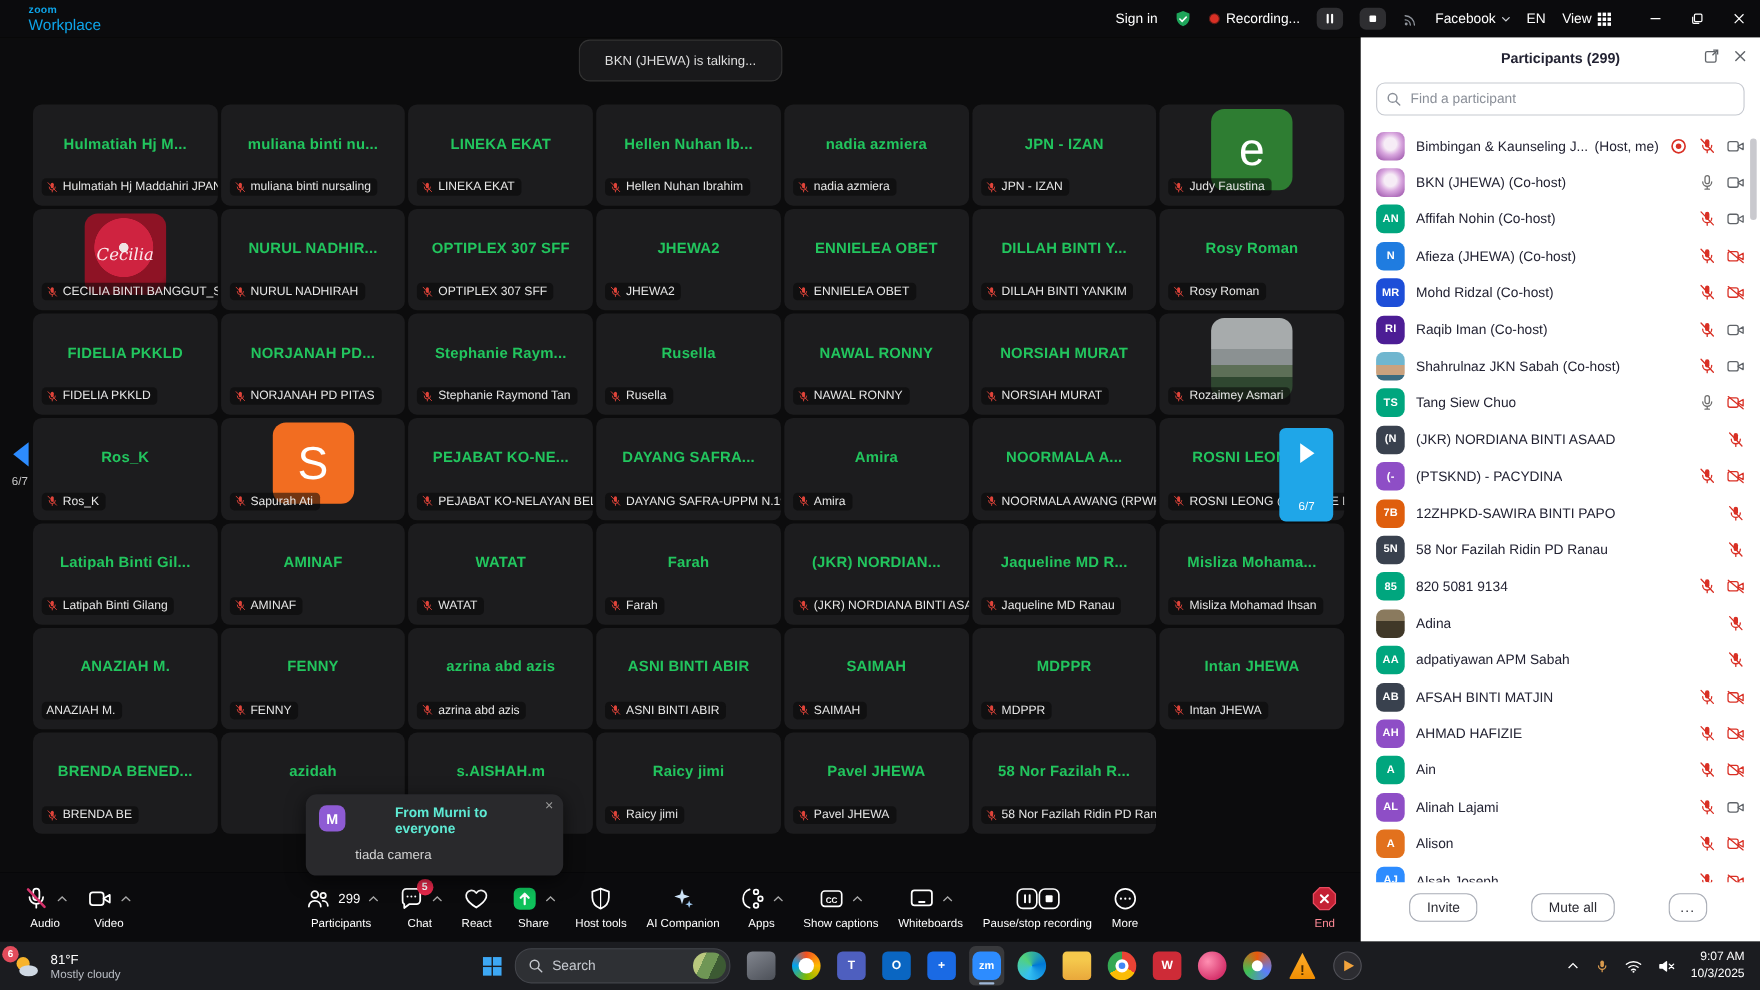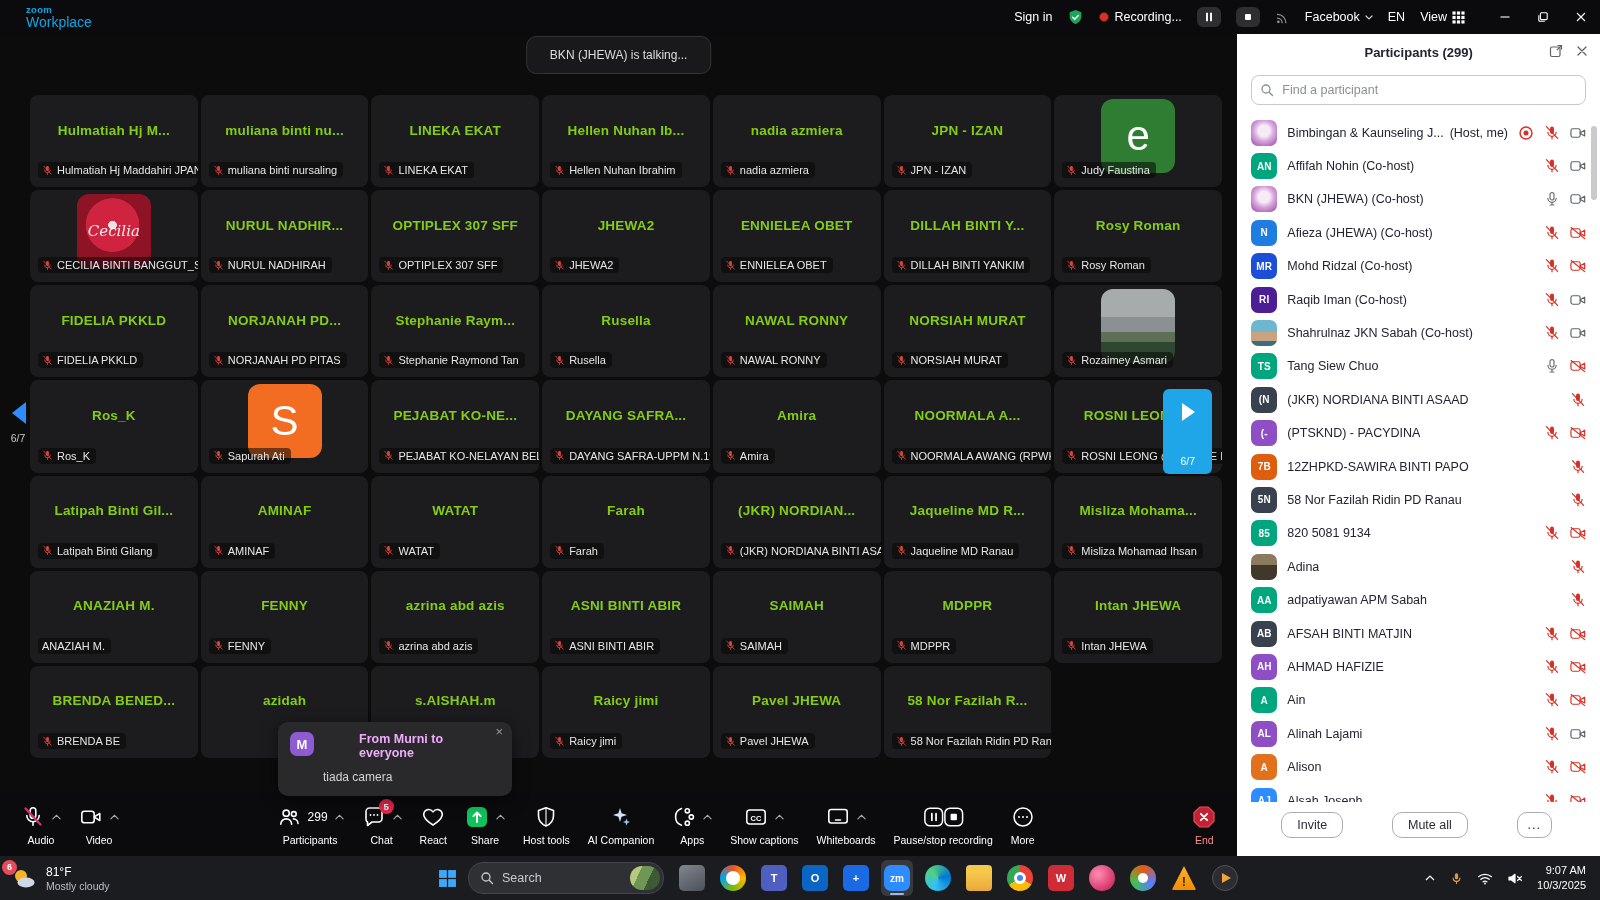--- a/index.html
+++ b/index.html
@@ -22,21 +22,21 @@
   .content{flex:1;display:flex;min-height:0;}
   .left-col{flex:1;display:flex;flex-direction:column;min-width:0;}
   .stage{position:relative;flex:1;background:#0c0c0d;}
 
   .talking-banner{position:absolute;top:2px;left:50%;transform:translateX(-50%);background:#19191b;
     border:1px solid #333;border-radius:10px;color:#ddd;font-size:12px;padding:11px 23px;z-index:5;white-space:nowrap;}
 
   .videogrid{position:absolute;left:30px;top:61px;width:1192px;height:663px;display:grid;
     grid-template-columns:repeat(7,1fr);grid-template-rows:repeat(7,1fr);gap:3px;}
   .tile{position:relative;background:#1c1c1e;border-radius:8px;overflow:hidden;}
-  .tile-title{position:absolute;top:30%;left:4px;right:4px;text-align:center;color:#84cc16;font-weight:bold;
+  .tile-title{position:absolute;top:30%;left:4px;right:4px;text-align:center;color:#22c55e;font-weight:bold;
     font-size:13.5px;letter-spacing:.2px;white-space:nowrap;overflow:hidden;}
   .tile-label{position:absolute;left:8px;bottom:9px;display:flex;align-items:center;gap:4px;
     background:rgba(8,8,8,.55);border-radius:4px;padding:2px 6px 2px 4px;font-size:11px;color:#e6e6e6;
     max-width:calc(100% - 14px);white-space:nowrap;overflow:hidden;}
   .tile-label .mic10{width:11px;height:11px;flex:0 0 11px;display:inline-flex;}
   .tile-label .mic10 svg{width:11px;height:11px;}
   .tile-avatar{position:absolute;left:50%;top:44%;transform:translate(-50%,-50%);width:74px;height:74px;
     border-radius:12px;display:flex;align-items:center;justify-content:center;color:#fff;font-size:42px;}
   .photo-flowers{background:radial-gradient(circle at 48% 42%,#efe2e2 0 7%,#cf2340 8% 46%,#8e1325 47% 78%,#5f0c18);}
   .photo-flowers .cecilia{font-family:"DejaVu Serif",serif;font-style:italic;font-size:15px;color:#fff;opacity:.9;}
@@ -45,21 +45,21 @@
   .nav-left{position:absolute;left:7px;top:366px;z-index:4;display:flex;flex-direction:column;align-items:center;gap:6px;}
   .nav-left .pg{font-size:10.5px;color:#c9c9c9;}
   .nav-right{position:absolute;right:25px;top:355px;width:49px;height:66px;background:#1fa6e8;border-radius:6px;
     z-index:4;display:flex;flex-direction:column;align-items:center;justify-content:space-between;padding:12px 0 7px;}
   .nav-right .pg{font-size:10.5px;color:#fff;}
 
   .chat-popup{position:absolute;left:278px;top:688px;width:210px;background:#29292c;border-radius:10px;
     padding:10px 12px 12px;display:flex;gap:9px;z-index:6;box-shadow:0 4px 16px rgba(0,0,0,.55);}
   .cp-avatar{width:24px;height:24px;border-radius:7px;background:#8e5bd4;color:#fff;font-size:13px;font-weight:bold;
     display:flex;align-items:center;justify-content:center;flex:0 0 24px;}
-  .cp-title{font-size:12.5px;font-weight:bold;color:#f0abfc;padding-left:36px;}
+  .cp-title{font-size:12.5px;font-weight:bold;color:#5eead4;padding-left:36px;}
   .cp-msg{font-size:12px;color:#d4d4d4;margin-top:10px;}
   .cp-close{position:absolute;right:9px;top:3px;color:#9a9a9a;font-size:13px;line-height:1;cursor:default;}
 
   
   .toolbar{flex:0 0 63px;background:#0b0b0d;display:flex;align-items:center;justify-content:space-between;padding:0 16px;}
   .tb-group{display:flex;align-items:center;gap:8px;}
   .tbtn{display:flex;flex-direction:column;align-items:center;justify-content:center;gap:3px;padding:2px 5px;position:relative;}
   .tbtn .irow{height:27px;display:flex;align-items:center;gap:7px;}
   .tbtn .irow svg.main{width:24px;height:24px;display:block;}
   .tbtn .lbl{font-size:10.5px;color:#fff;white-space:nowrap;}
@@ -1276,57 +1276,57 @@
                 <svg viewBox="0 0 17 14">
                   <g stroke="#5f6368" stroke-width="1.25" fill="none" stroke-linejoin="round">
                     <rect x="1" y="2.5" width="9.8" height="9" rx="2"></rect>
                     <path d="M10.8 6.8l4.8-2.8v6.2l-4.8-2.8z"></path>
                   </g>
                 </svg>
               </span>
             </div>
           </div>
           <div class="prow">
-            <div class="pav" style="background:#00a67e">AN</div>
-            <div class="pname">
-              <span class="pnm">Affifah Nohin (Co-host)</span>
-            </div>
-            <div class="picons">
-              <span class="pic">
-                <svg viewBox="0 0 16 16">
-                  <g stroke="#d93025" stroke-width="1.2" fill="none" stroke-linecap="round">
-                    <rect x="6" y="1.6" width="4" height="7.4" rx="2" fill="#d93025" stroke="none"></rect>
-                    <path d="M3.9 7.3a4.1 4.1 0 0 0 8.2 0"></path>
-                    <path d="M8 11.6v2.2"></path>
-                    <path d="M2.4 1.6l11.2 11.8"></path>
+            <div class="pav pav-logo-pink"></div>
+            <div class="pname">
+              <span class="pnm">BKN (JHEWA) (Co-host)</span>
+            </div>
+            <div class="picons">
+              <span class="pic">
+                <svg viewBox="0 0 16 16">
+                  <g stroke="#707070" stroke-width="1.2" fill="none" stroke-linecap="round">
+                    <rect x="6" y="1.6" width="4" height="7.4" rx="2" fill="none"></rect>
+                    <path d="M3.9 7.3a4.1 4.1 0 0 0 8.2 0"></path>
+                    <path d="M8 11.6v2.4M6 14h4"></path>
                   </g>
                 </svg>
               </span>
               <span class="pic">
                 <svg viewBox="0 0 17 14">
                   <g stroke="#5f6368" stroke-width="1.25" fill="none" stroke-linejoin="round">
                     <rect x="1" y="2.5" width="9.8" height="9" rx="2"></rect>
                     <path d="M10.8 6.8l4.8-2.8v6.2l-4.8-2.8z"></path>
                   </g>
                 </svg>
               </span>
             </div>
           </div>
           <div class="prow">
-            <div class="pav pav-logo-pink"></div>
-            <div class="pname">
-              <span class="pnm">BKN (JHEWA) (Co-host)</span>
-            </div>
-            <div class="picons">
-              <span class="pic">
-                <svg viewBox="0 0 16 16">
-                  <g stroke="#707070" stroke-width="1.2" fill="none" stroke-linecap="round">
-                    <rect x="6" y="1.6" width="4" height="7.4" rx="2" fill="none"></rect>
-                    <path d="M3.9 7.3a4.1 4.1 0 0 0 8.2 0"></path>
-                    <path d="M8 11.6v2.4M6 14h4"></path>
+            <div class="pav" style="background:#00a67e">AN</div>
+            <div class="pname">
+              <span class="pnm">Affifah Nohin (Co-host)</span>
+            </div>
+            <div class="picons">
+              <span class="pic">
+                <svg viewBox="0 0 16 16">
+                  <g stroke="#d93025" stroke-width="1.2" fill="none" stroke-linecap="round">
+                    <rect x="6" y="1.6" width="4" height="7.4" rx="2" fill="#d93025" stroke="none"></rect>
+                    <path d="M3.9 7.3a4.1 4.1 0 0 0 8.2 0"></path>
+                    <path d="M8 11.6v2.2"></path>
+                    <path d="M2.4 1.6l11.2 11.8"></path>
                   </g>
                 </svg>
               </span>
               <span class="pic">
                 <svg viewBox="0 0 17 14">
                   <g stroke="#5f6368" stroke-width="1.25" fill="none" stroke-linejoin="round">
                     <rect x="1" y="2.5" width="9.8" height="9" rx="2"></rect>
                     <path d="M10.8 6.8l4.8-2.8v6.2l-4.8-2.8z"></path>
                   </g>
                 </svg>

